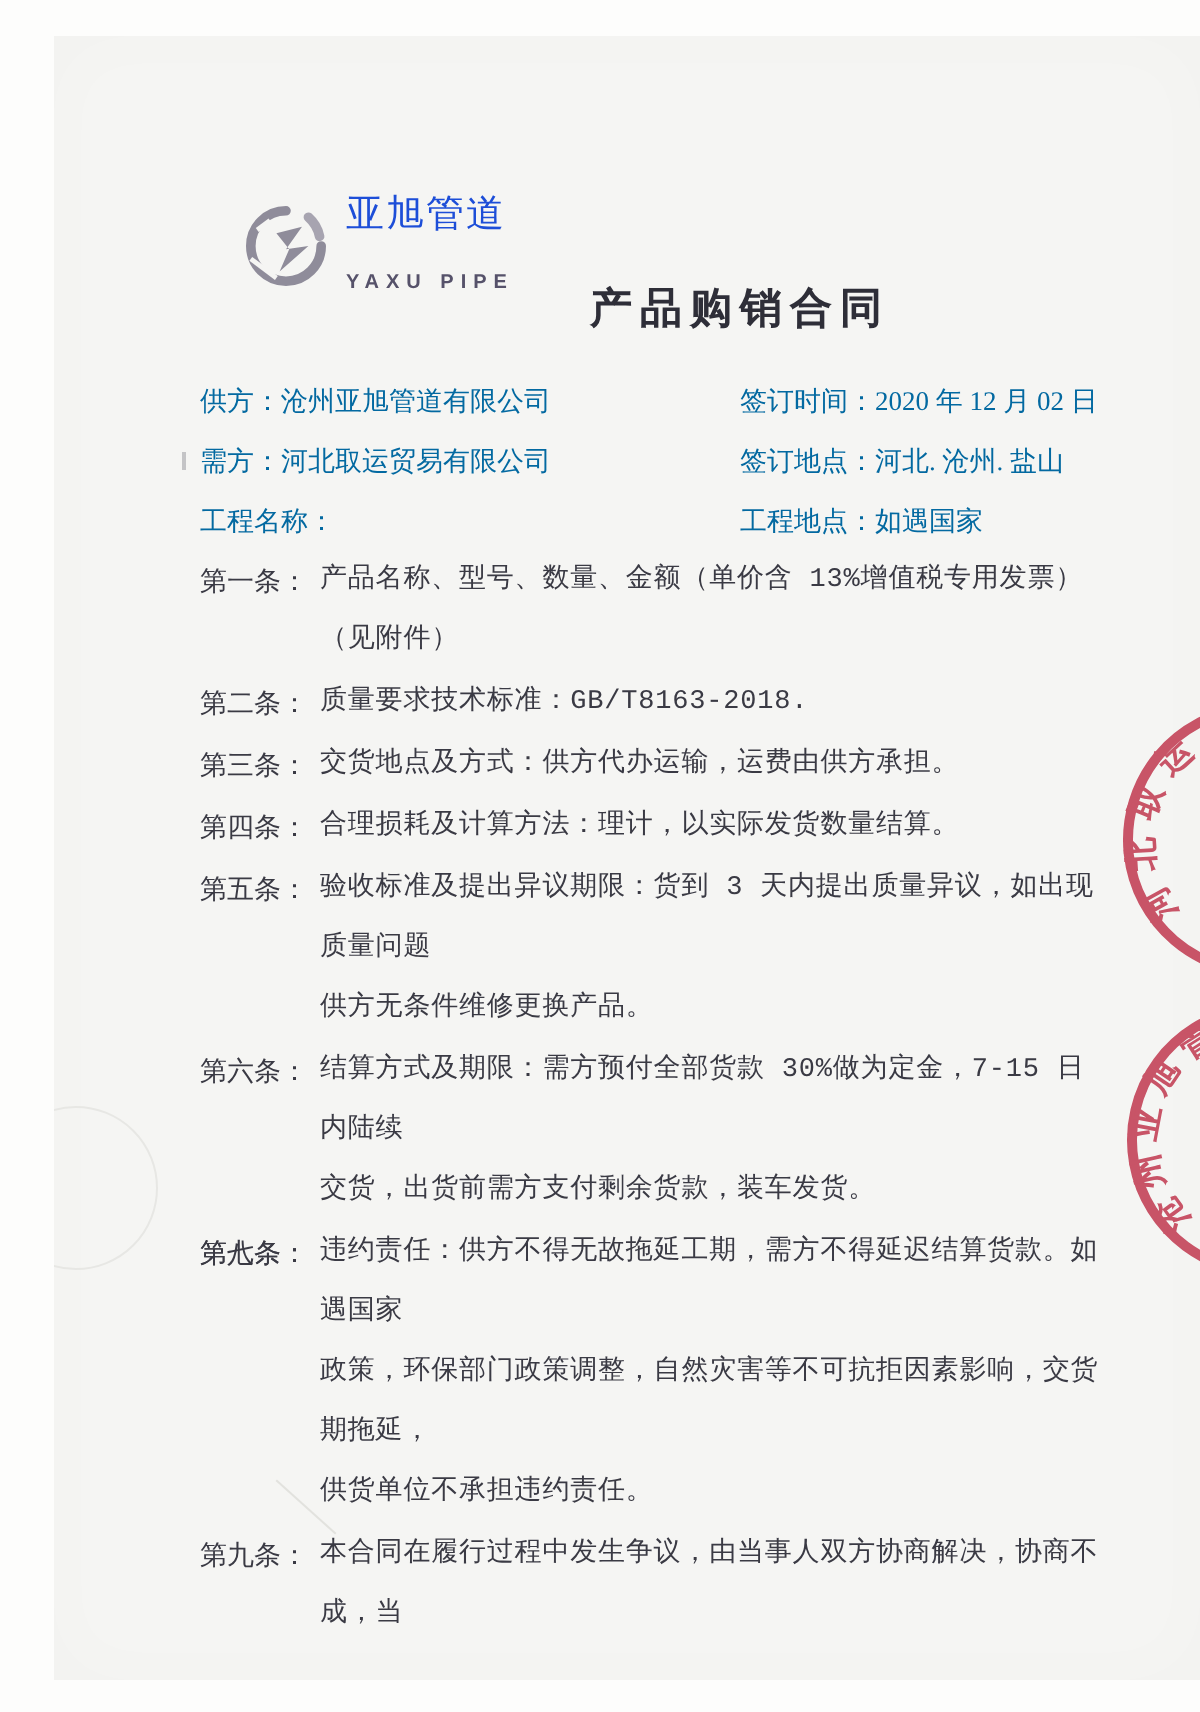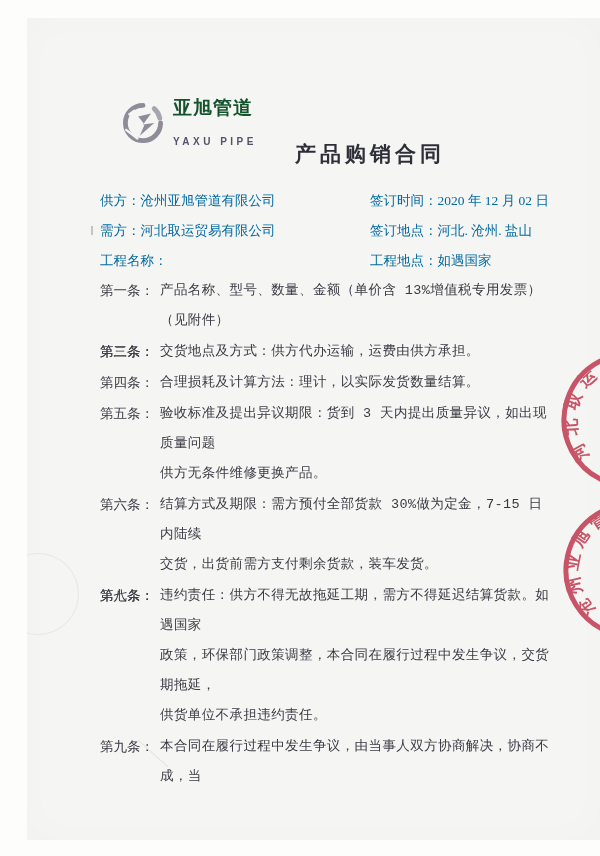--- a/index.html
+++ b/index.html
@@ -11,21 +11,21 @@
   .paper{
     position:absolute;left:27px;top:18px;right:0;height:822px;
     background:#f5f5f3;
     box-shadow:inset 0 0 40px rgba(0,0,0,0.015);
     overflow:hidden;
   }
   
   .logo{position:absolute;left:92px;top:80px;display:flex;align-items:center;gap:6px;}
   .logo-icon{width:48px;height:48px;}
   .logo-text{display:flex;flex-direction:column;line-height:1;}
-  .logo-cn{font-size:19px;font-weight:bold;color:#14532d;letter-spacing:1px;font-family:"Liberation Sans",sans-serif;}
+  .logo-cn{font-size:19px;font-weight:normal;color:#1d4ed8;letter-spacing:1px;font-family:"Liberation Sans",sans-serif;}
   .logo-en{font-size:10px;font-weight:bold;color:#56526a;letter-spacing:3.5px;margin-top:20px;font-family:"Liberation Sans",sans-serif;}
   
   .doc-title{
     position:absolute;left:243px;top:122px;width:200px;text-align:center;
     font-size:21px;font-weight:bold;color:#2e2e38;letter-spacing:4px;margin:0;
   }
   
   .meta{position:absolute;left:73px;top:168px;width:500px;color:#3a3a44;font-size:13.5px;}
   .meta-row{position:relative;height:30px;line-height:30px;}
   .meta-right{position:absolute;left:270px;top:0;}
@@ -90,20 +90,23 @@
   <div class="clauses" id="clauses" style="color: rgb(58, 58, 68);">
   <div class="clause">
     <span class="clause-no">第一条：</span>
     <div class="clause-body">
           <div class="clause-line">产品名称、型号、数量、金额（单价含 13%增值税专用发票）（见附件）</div>
         </div>
   </div>
 
   <div class="clause">
     <span class="clause-no">第二条：</span>
+    <div class="clause-body">
+          <div class="clause-line">质量要求技术标准：GB/T8163-2018.</div>
+        </div>
   </div>
 
   <div class="clause">
     <span class="clause-no">第三条：</span>
     <div class="clause-body">
           <div class="clause-line">交货地点及方式：供方代办运输，运费由供方承担。</div>
         </div>
   </div>
 
   <div class="clause">
@@ -130,21 +133,21 @@
   </div>
 
   <div class="clause">
     <span class="clause-no">第七条：</span>
   </div>
 
   <div class="clause">
     <span class="clause-no">第八条：</span>
     <div class="clause-body">
           <div class="clause-line">违约责任：供方不得无故拖延工期，需方不得延迟结算货款。如遇国家</div>
-          <div class="clause-line">政策，环保部门政策调整，本合同在履行过程中发生争议，交货期拖延，</div>
+          <div class="clause-line">政策，环保部门政策调整，自然灾害等不可抗拒因素影响，交货期拖延，</div>
           <div class="clause-line">供货单位不承担违约责任。</div>
         </div>
   </div>
 
   <div class="clause">
     <span class="clause-no">第九条：</span>
     <div class="clause-body">
           <div class="clause-line">本合同在履行过程中发生争议，由当事人双方协商解决，协商不成，当</div>
         </div>
   </div>

